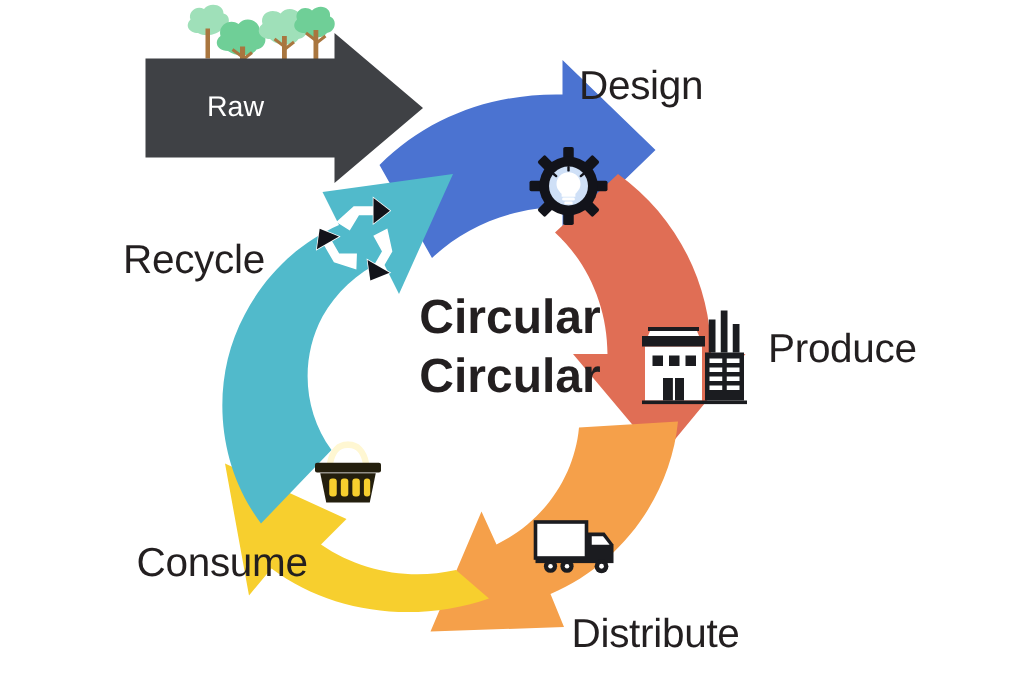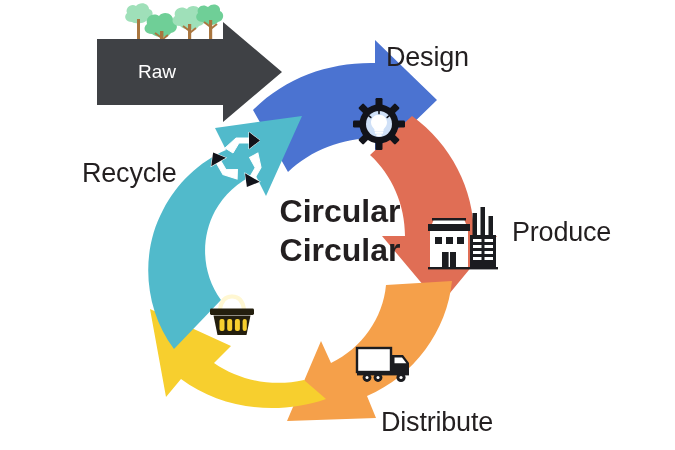--- a/index.html
+++ b/index.html
@@ -312,15 +312,16 @@
   </div>
 
   <div id="center-text" style="color: rgb(35, 31, 32);">
     <div>Circular</div>
     <div>Circular</div>
   </div>
 
   <div class="label" id="label-produce" style="color: rgb(35, 31, 32);">Produce</div>
   <div class="label" id="label-design" style="color: rgb(35, 31, 32);">Design</div>
   <div class="label" id="label-distribute" style="color: rgb(35, 31, 32);">Distribute</div>
+  <div class="label" id="label-consume" style="color: rgb(35, 31, 32);">Consume</div>
   <div class="label" id="label-recycle" style="color: rgb(35, 31, 32);">Recycle</div>
 
 </div>
 
 </body></html>

